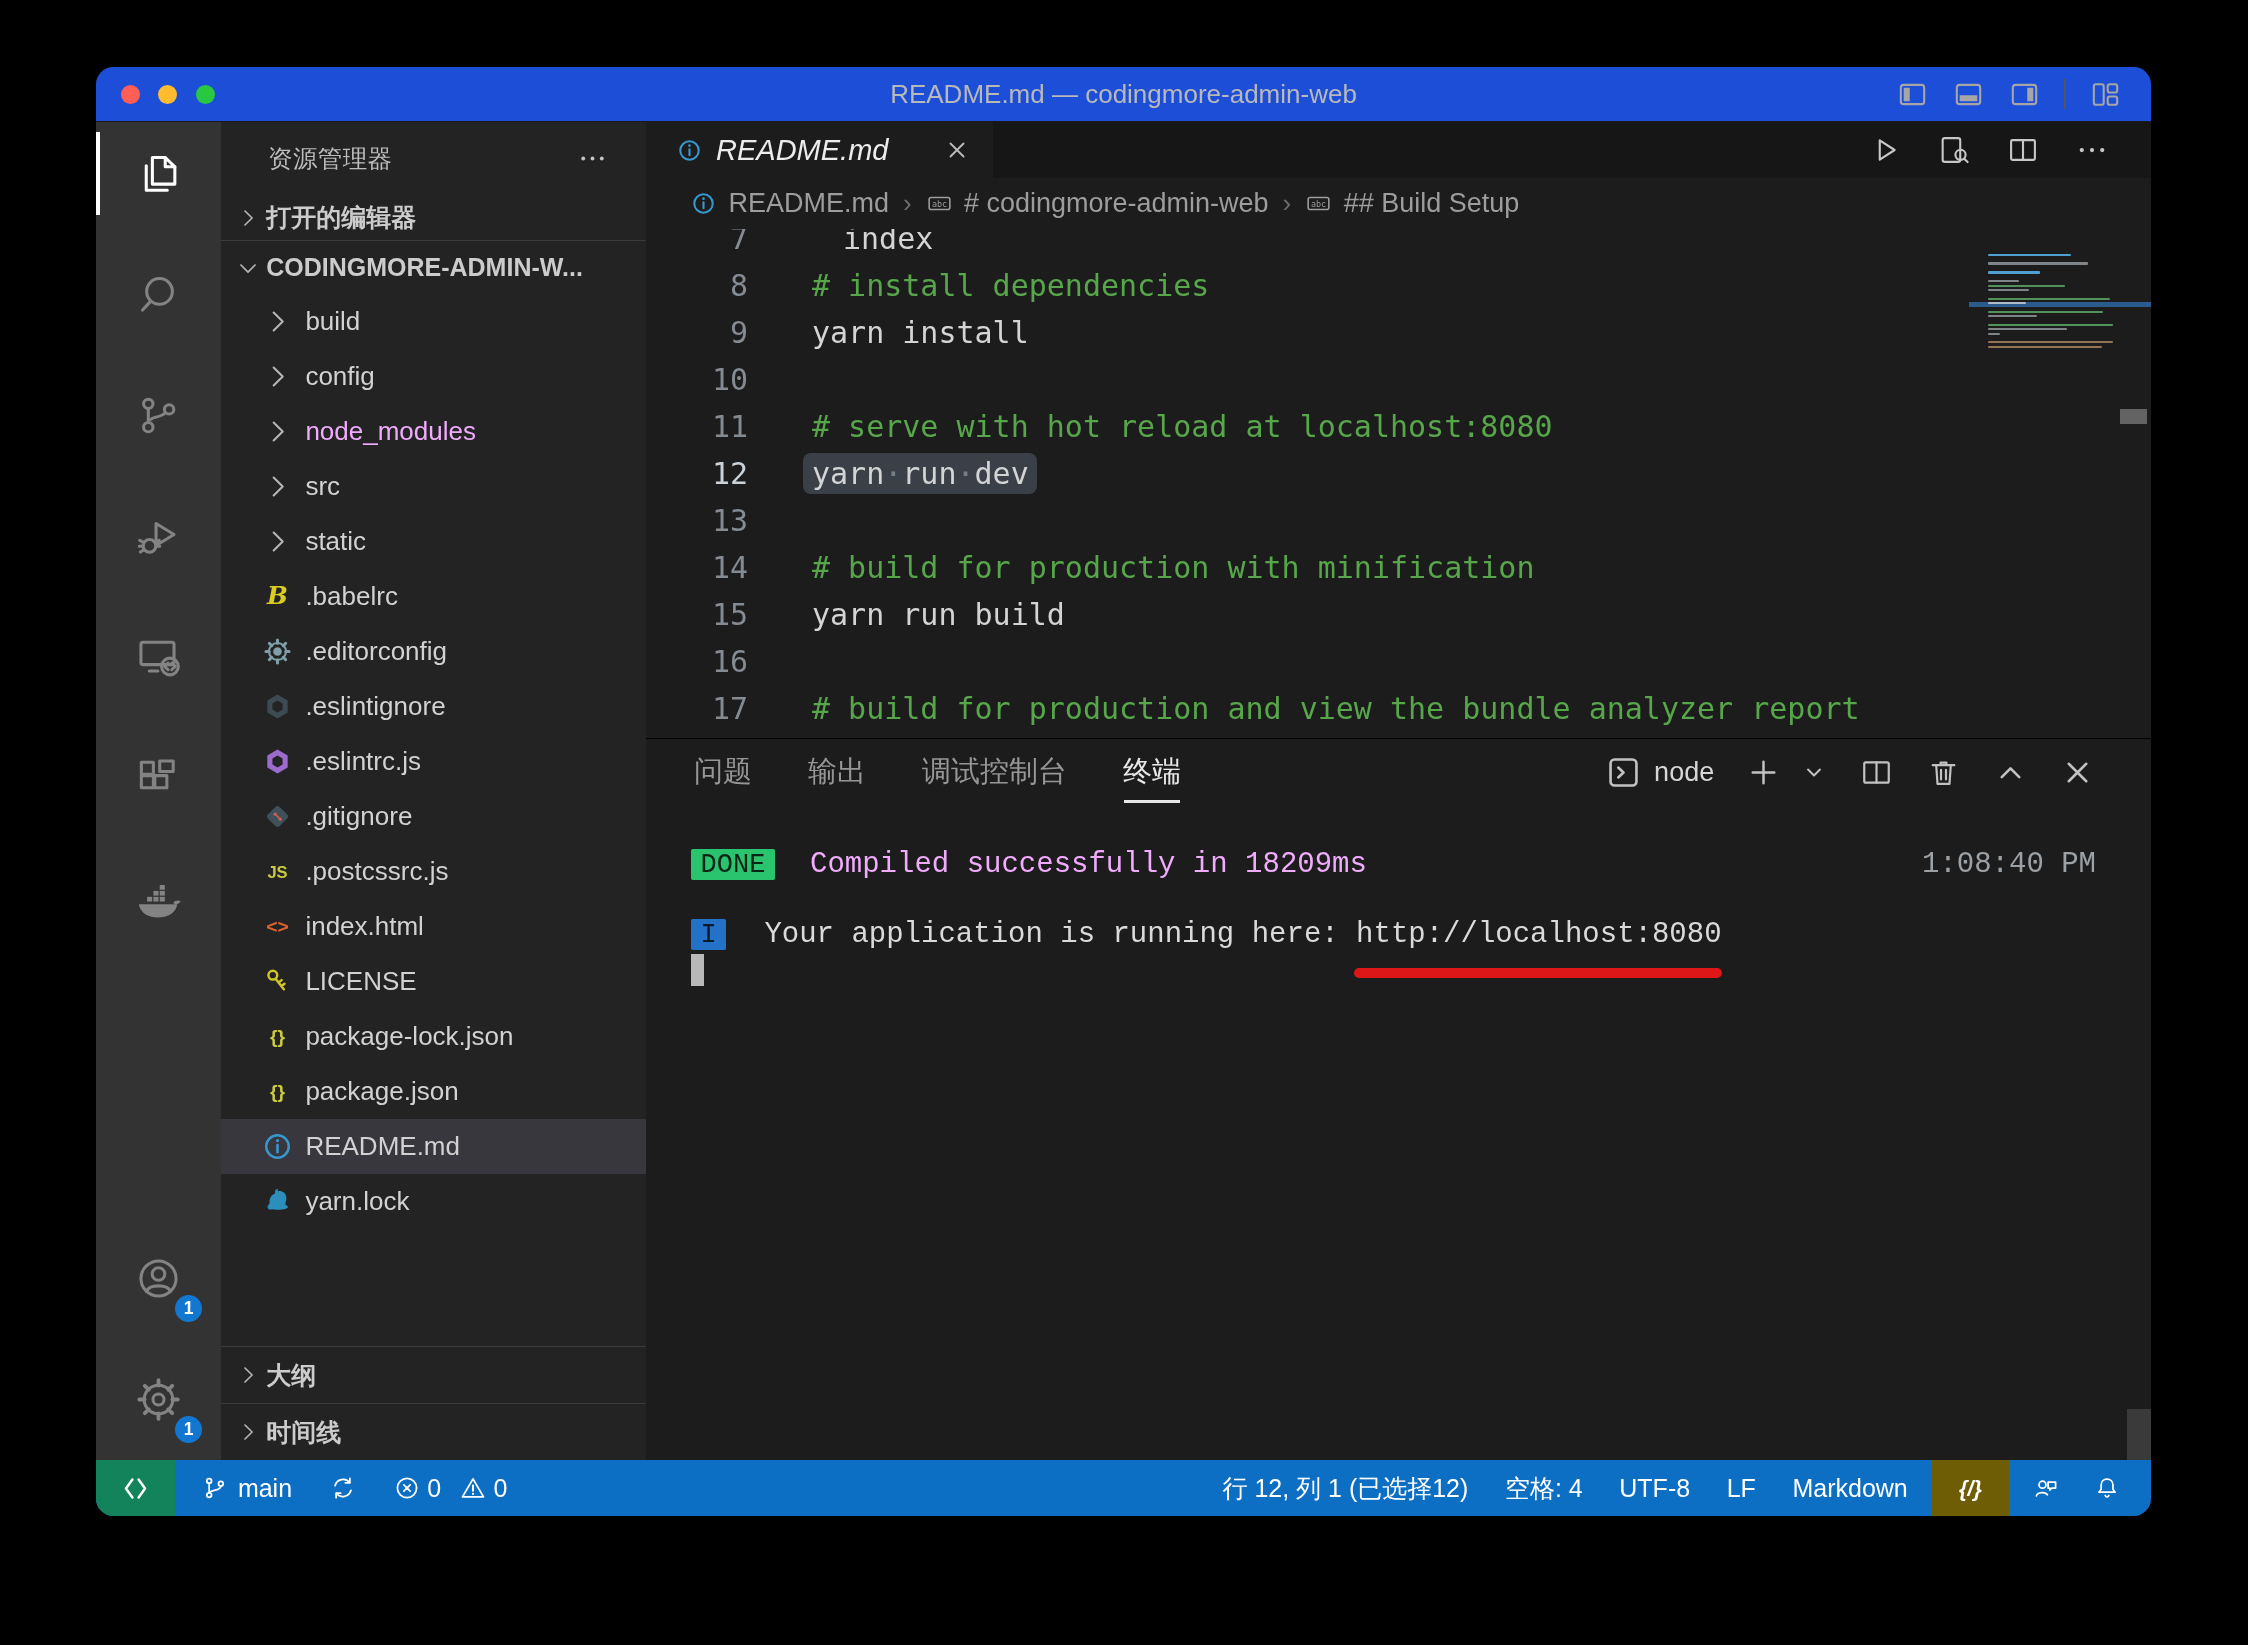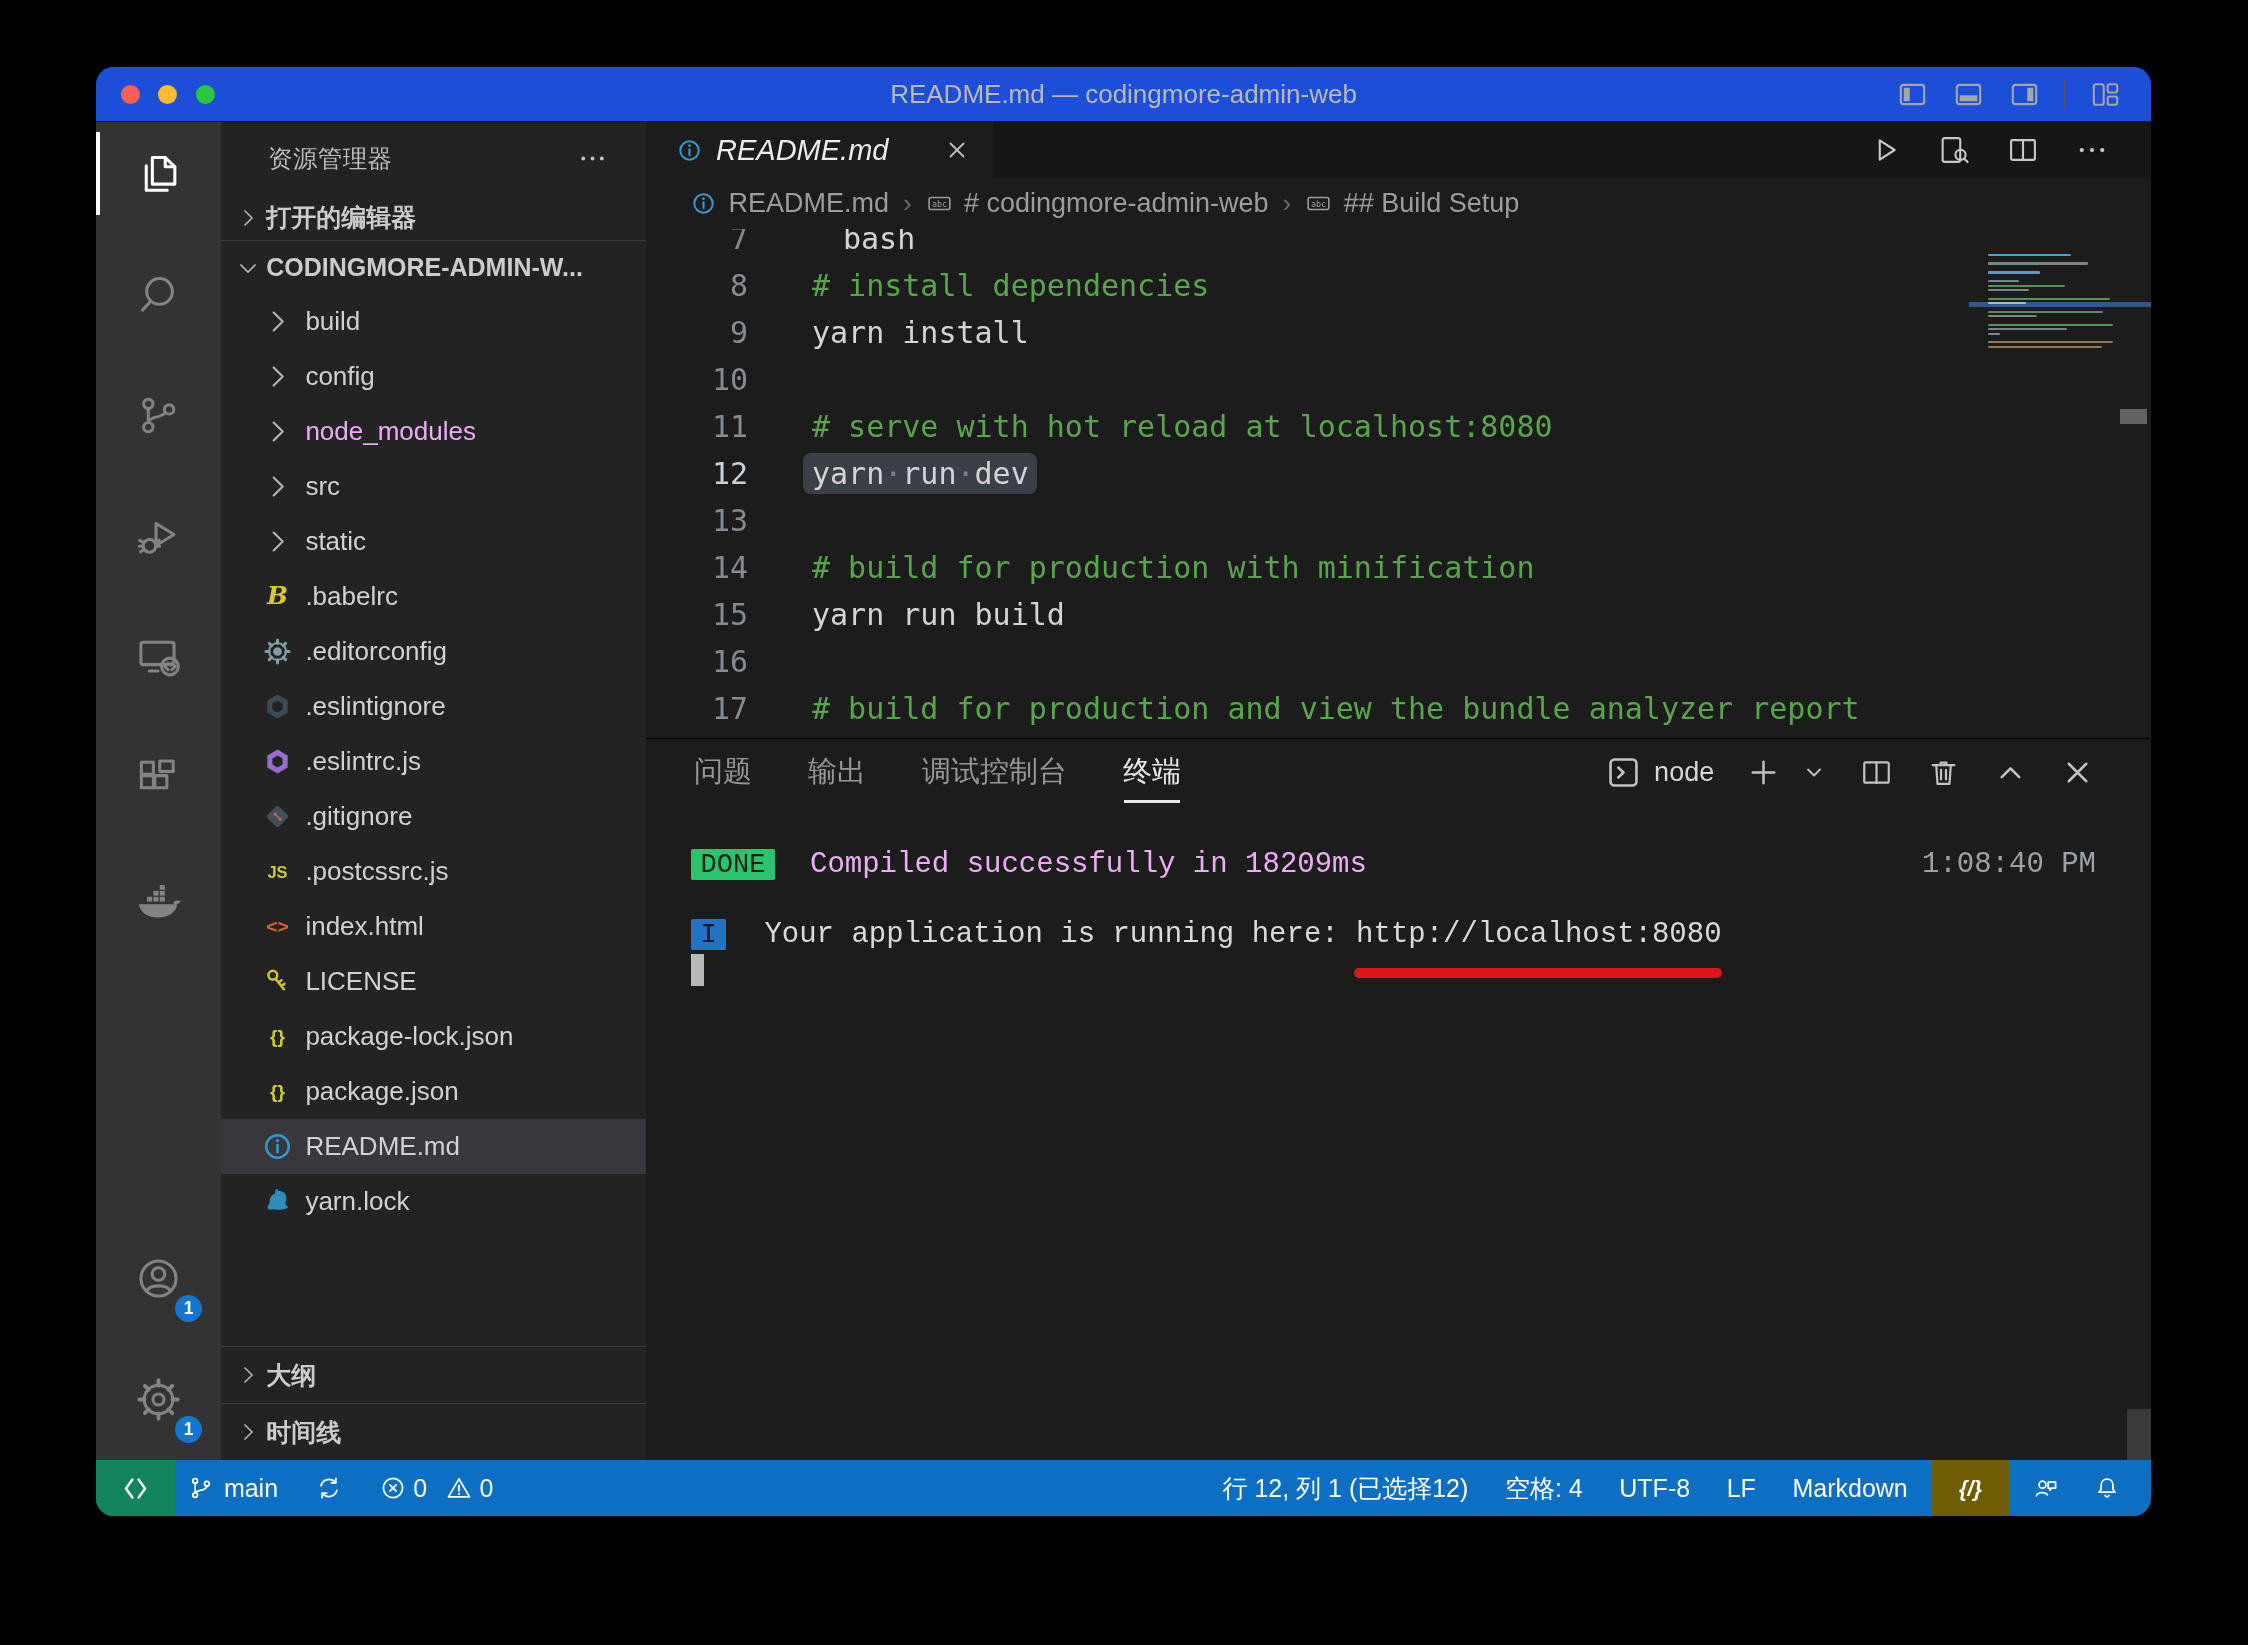--- a/index.html
+++ b/index.html
@@ -114,21 +114,21 @@
   .t-url::after { content:""; position:absolute; left:-2.6px; right:-0.9px; top:50px; height:9.6px; border-radius:5.2px; background:#dd1717; }
   .t-cursor { width:13px; height:32px; background:#b9b9b9; margin-top:1.7px; }
   .panel-scroll { position:absolute; right:0; bottom:0; width:24.5px; height:51px; background:#3a3a3b; }
 
   
   .statusbar { height:56px; flex:none; background:#0d6fc4; display:flex; align-items:stretch; color:#fff; font-size:25px; }
   .remote-box { width:79px; background:#13835c; display:flex; align-items:center; justify-content:center; cursor:pointer; flex:none; }
   .remote-box .ic { width:31px; height:31px; }
   .sb-it { display:flex; align-items:center; gap:8.7px; padding:0 12.2px; cursor:pointer; white-space:nowrap; }
   .sb-it .ic { width:28px; height:28px; }
-  .sb-left { display:flex; align-items:stretch; gap:12.2px; }
+  .sb-left { display:flex; align-items:stretch; gap:12.2px; padding-left:14px; }
   .sb-right { margin-left:auto; display:flex; align-items:stretch; gap:12.2px; }
   .fmt-box { background:#6f5d05; width:77px; display:flex; align-items:center; justify-content:center; cursor:pointer; }
   .fmt-box .ic { width:37px; height:37px; }
   .sb-right .icon-only { padding:0 10.5px; }
   .sb-right .last { padding-right:30px; }
   .probs { gap:6.1px; }
   .probs .n { margin-right:12.2px; }
 
   .ic svg { width:100%; height:100%; display:block; }
 </style>
@@ -554,21 +554,21 @@
                   <text x="12" y="14.8" font-size="7.5" fill="currentColor" stroke="none" text-anchor="middle" font-family="DejaVu Sans Mono, monospace">abc</text>
                 </svg>
               </span>
             <span>## Build Setup</span>
           </div>
 
           <div class="code">
             <div class="code-lines">
                 <div class="cl ">
                   <span class="num">7</span>
-                  <span class="txt ind1">bash</span>
+                  <span class="txt ind1">index</span>
                 </div>
                 <div class="cl comment">
                   <span class="num">8</span>
                   <span class="txt"># install dependencies</span>
                 </div>
                 <div class="cl ">
                   <span class="num">9</span>
                   <span class="txt">yarn install</span>
                 </div>
                 <div class="cl ">

